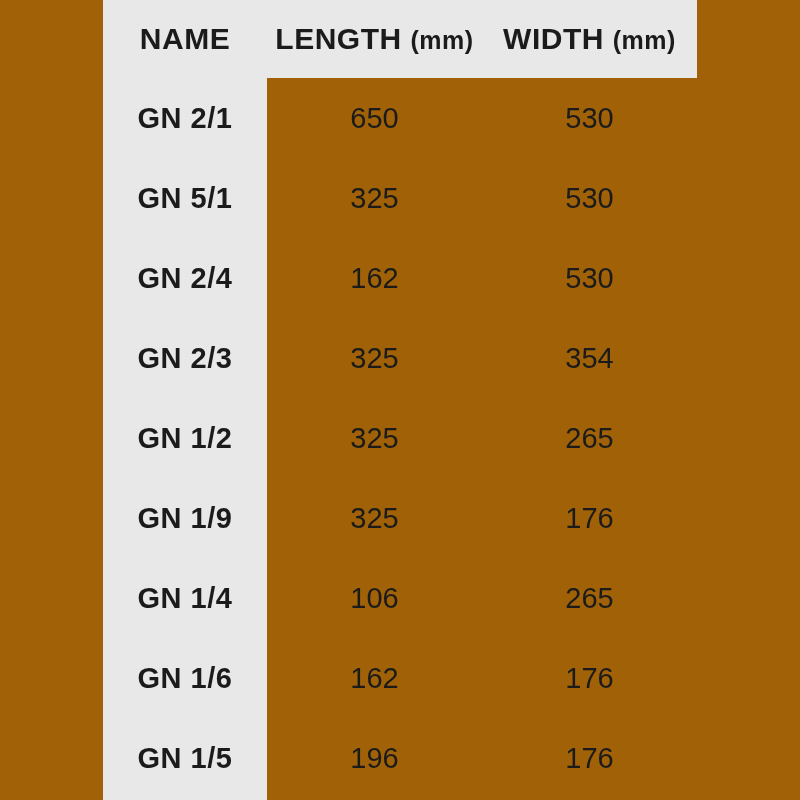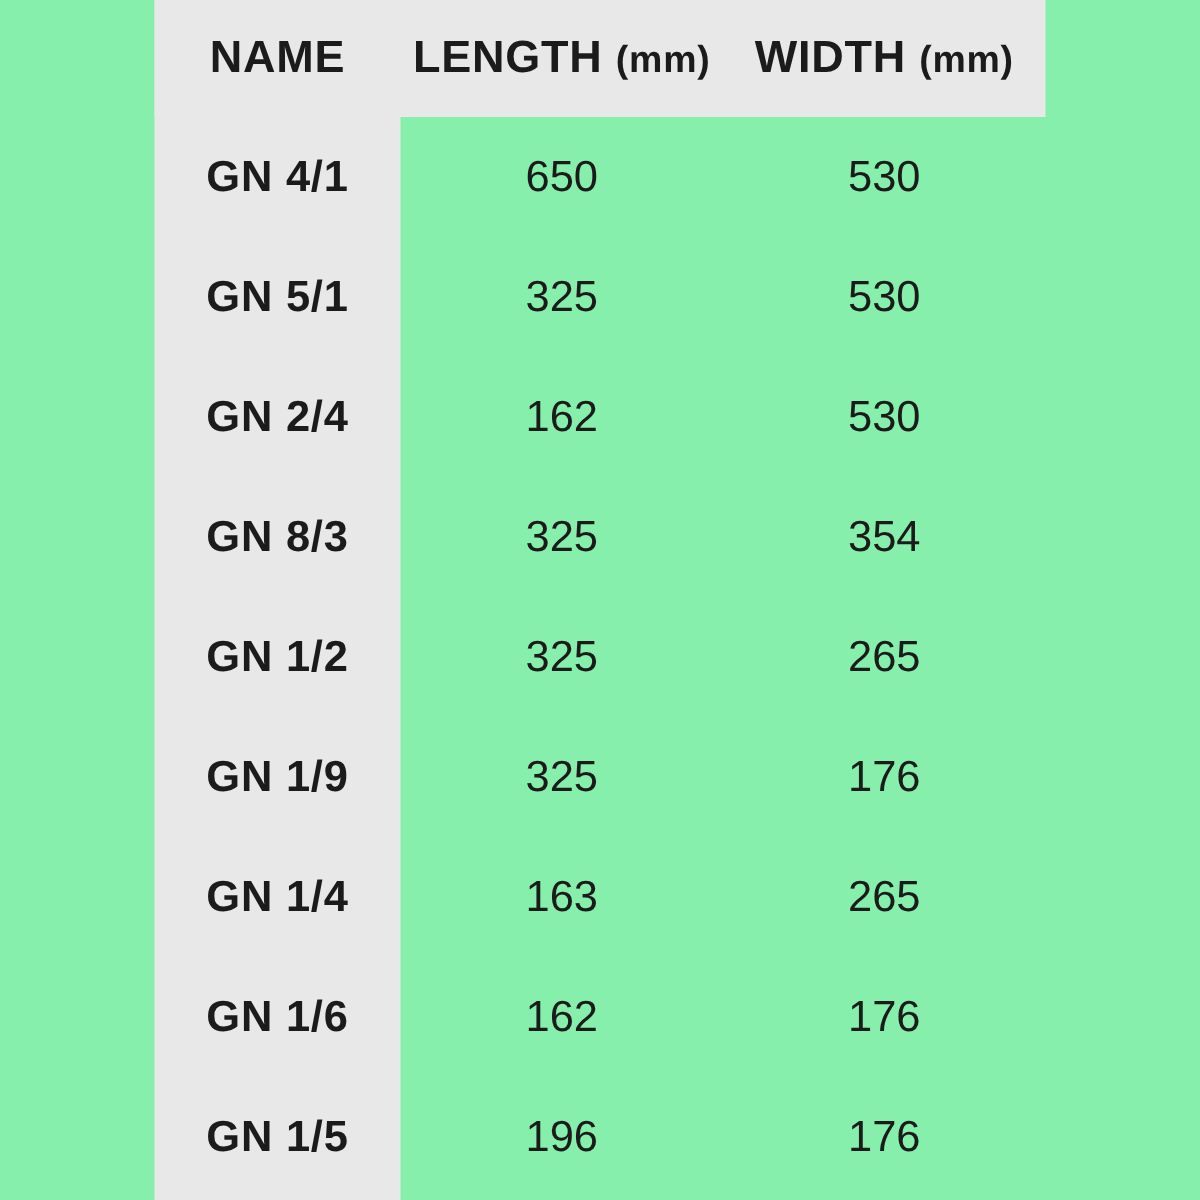--- a/index.html
+++ b/index.html
@@ -6,21 +6,21 @@
   html, body {
     width: 800px;
     height: 800px;
     background: #ffffff;
     font-family: "Liberation Sans", sans-serif;
   }
   #page {
     position: relative;
     width: 800px;
     height: 800px;
-    background: #86efac;
+    background: #a16207;
     overflow: hidden;
   }
   
   .header-band {
     position: absolute;
     left: 103px;
     top: 0;
     width: 594px;
     height: 78px;
     background: #e8e8e8;
@@ -98,52 +98,52 @@
           <span class="unit">(mm)</span>
         </th>
         <th>
           <span>WIDTH</span>
           <span class="unit">(mm)</span>
         </th>
       </tr>
     </thead>
     <tbody>
       <tr>
-        <td class="name">GN 4/1</td>
+        <td class="name">GN 2/1</td>
         <td>650</td>
         <td>530</td>
       </tr>
       <tr>
         <td class="name">GN 5/1</td>
         <td>325</td>
         <td>530</td>
       </tr>
       <tr>
         <td class="name">GN 2/4</td>
         <td>162</td>
         <td>530</td>
       </tr>
       <tr>
-        <td class="name">GN 8/3</td>
+        <td class="name">GN 2/3</td>
         <td>325</td>
         <td>354</td>
       </tr>
       <tr>
         <td class="name">GN 1/2</td>
         <td>325</td>
         <td>265</td>
       </tr>
       <tr>
         <td class="name">GN 1/9</td>
         <td>325</td>
         <td>176</td>
       </tr>
       <tr>
         <td class="name">GN 1/4</td>
-        <td>163</td>
+        <td>106</td>
         <td>265</td>
       </tr>
       <tr>
         <td class="name">GN 1/6</td>
         <td>162</td>
         <td>176</td>
       </tr>
       <tr>
         <td class="name">GN 1/5</td>
         <td>196</td>

